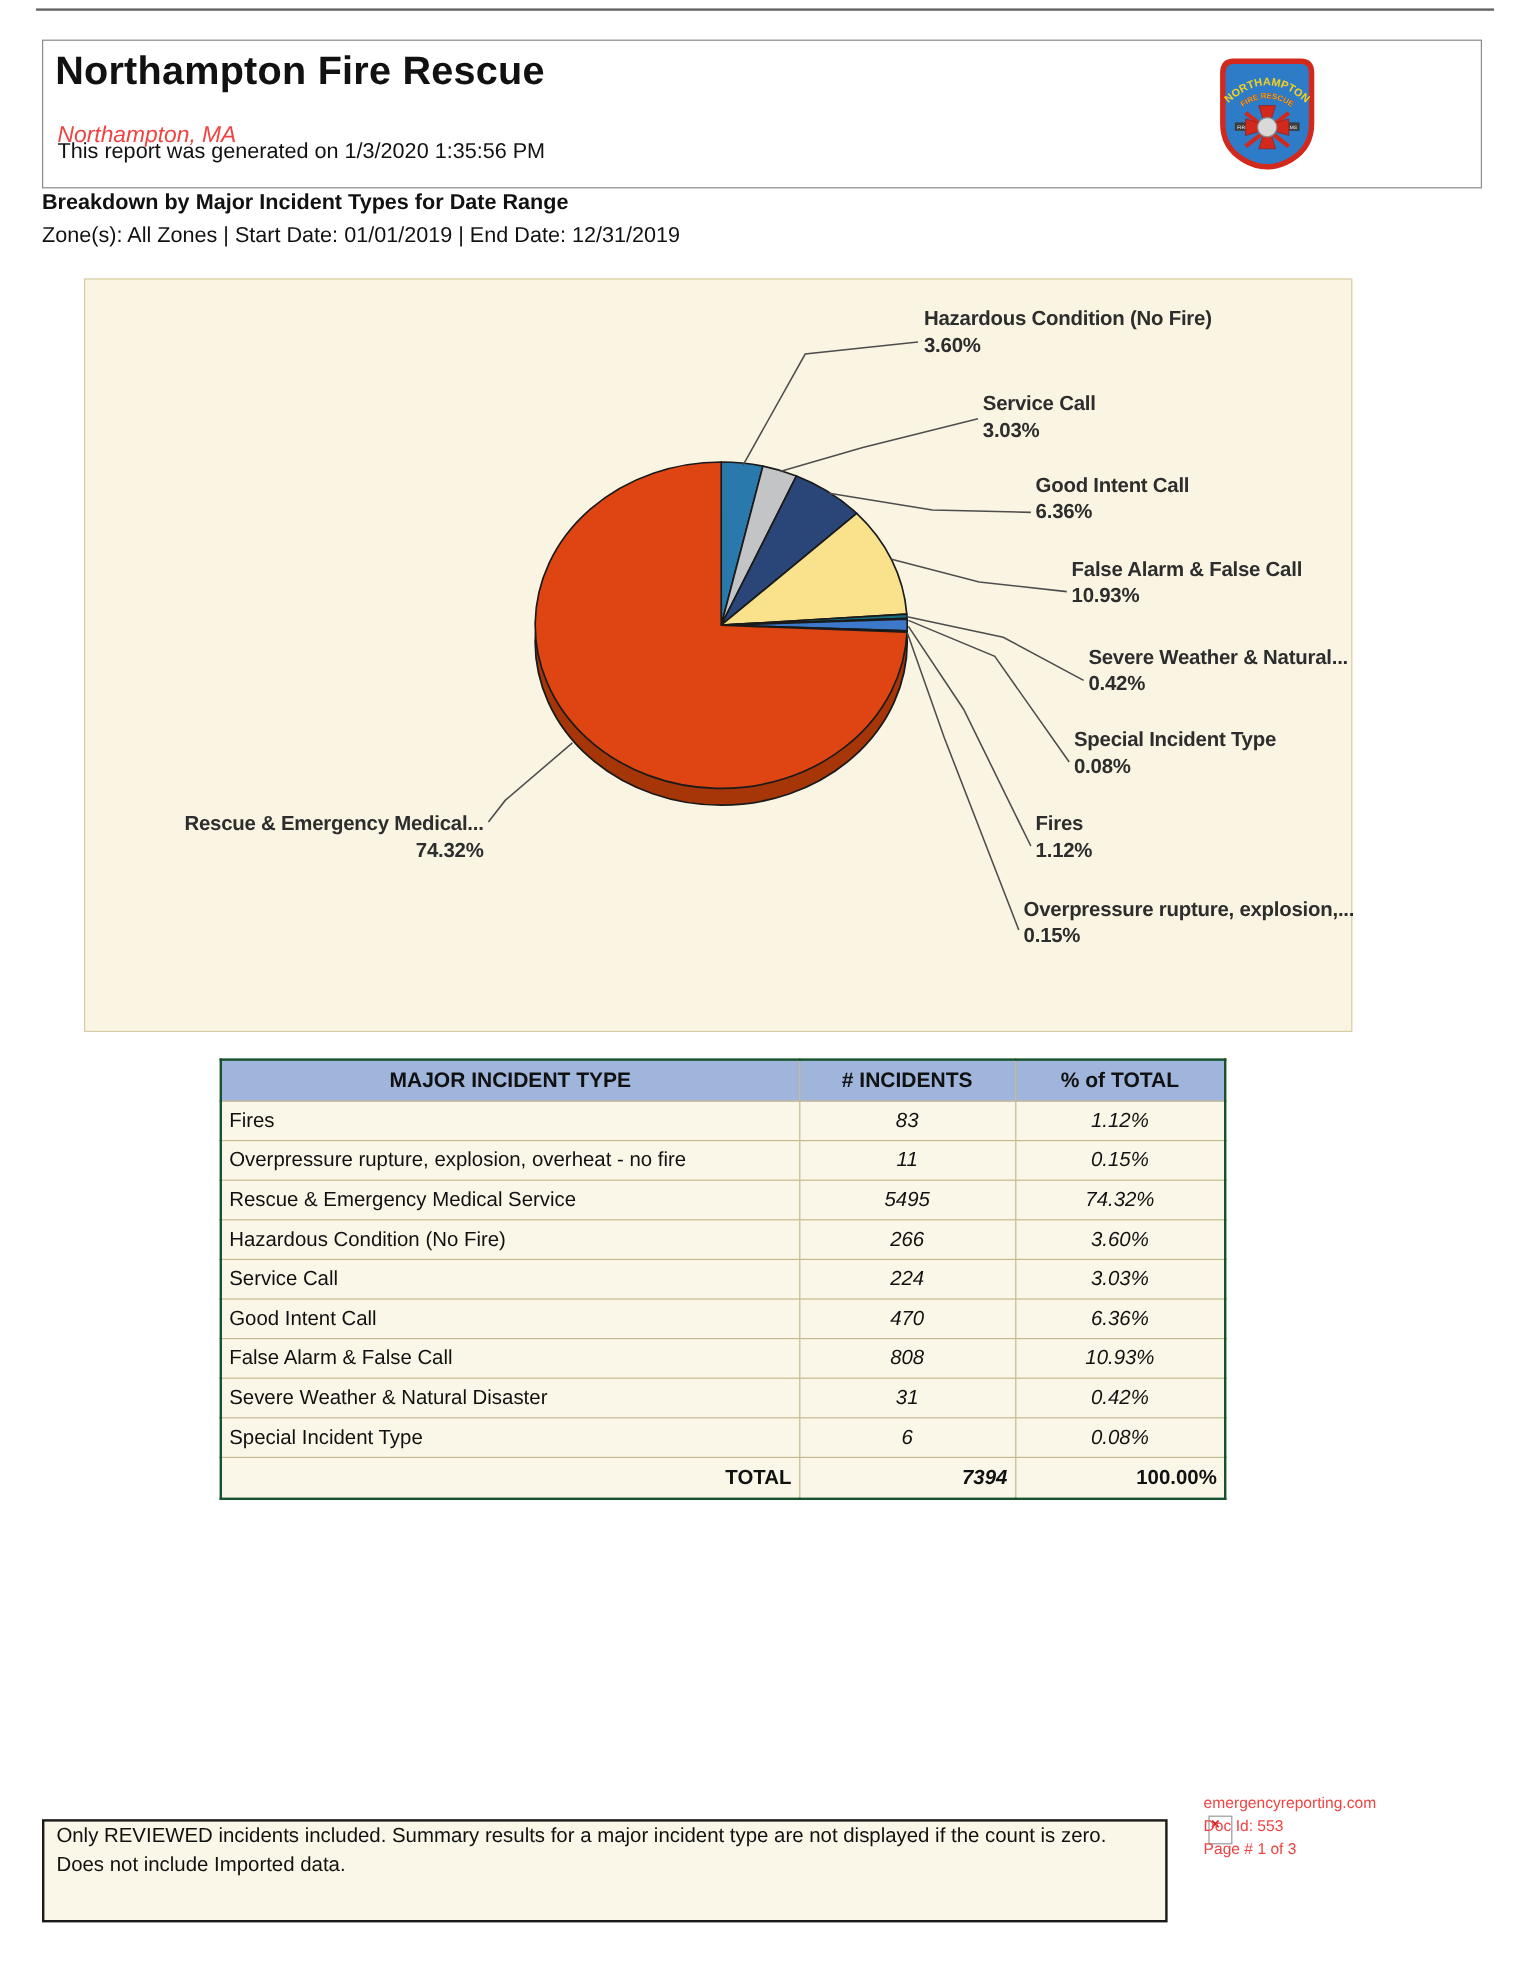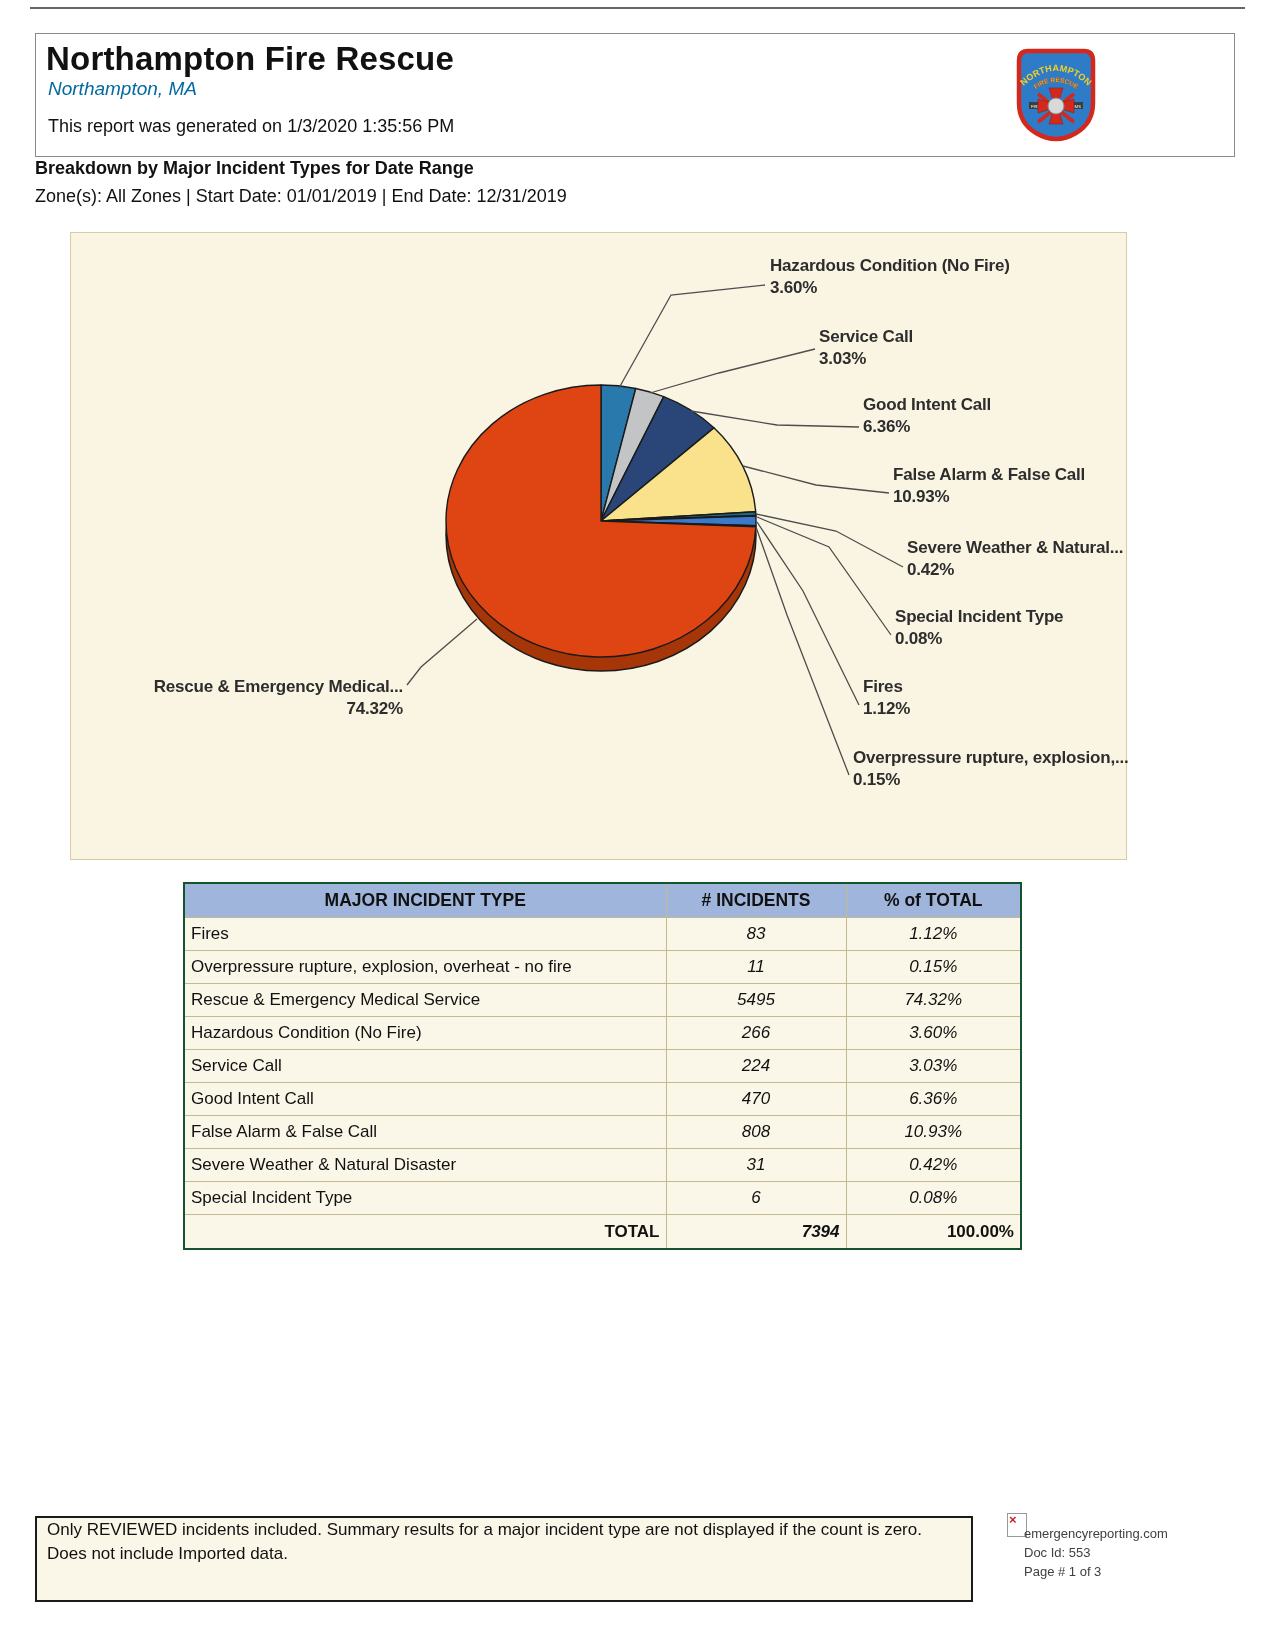--- a/index.html
+++ b/index.html
@@ -6,22 +6,22 @@
   #page{position:relative;width:1275px;height:1650px;background:#ffffff;
         font-family:"Liberation Sans", sans-serif;color:#111;overflow:hidden;}
 
   .top-rule{position:absolute;left:30px;top:7px;width:1215px;height:0;
             border-top:2px solid #666;}
 
   .header-box{position:absolute;left:35px;top:33px;width:1200px;height:124px;
               border:1.5px solid #8a8a8a;background:#fff;box-sizing:border-box;}
   .hdr-title{position:absolute;left:10px;top:6px;font-size:33px;font-weight:bold;
              letter-spacing:0.2px;white-space:nowrap;}
-  .hdr-sub{position:absolute;left:12px;top:44px;font-size:19px;font-style:italic;
-           color:#0369a1;white-space:nowrap;}
+  .hdr-sub{position:absolute;left:12px;top:68px;font-size:19px;font-style:italic;
+           color:#ef4444;white-space:nowrap;}
   .hdr-gen{position:absolute;left:12px;top:82px;font-size:18px;white-space:nowrap;}
   .hdr-logo{position:absolute;left:980px;top:14px;width:80px;height:94px;}
 
   .section-title{position:absolute;left:35px;top:158px;font-size:18px;font-weight:bold;
                  white-space:nowrap;}
   .zones-line{position:absolute;left:35px;top:186px;font-size:18px;white-space:nowrap;}
 
   .chart-box{position:absolute;left:70px;top:232px;width:1055px;height:626px;
              background:#FAF5E3;border:1px solid #D8CCA6;box-sizing:content-box;}
   .chart-box svg.pie{position:absolute;left:0;top:0;}
@@ -46,22 +46,22 @@
   .total-num{text-align:right;font-style:italic;}
   .total-pct{text-align:right;padding-right:10px;}
 
   .footer-box{position:absolute;left:35px;top:1516px;width:938px;height:86px;
               background:#FBF7E8;border:2px solid #1a1a1a;box-sizing:border-box;
               padding:0 10px;font-size:17px;line-height:24px;}
   .broken-img{position:absolute;left:1007px;top:1513px;width:18px;height:22px;
               background:#fff;border:1px solid #999;}
   .broken-img span{position:absolute;left:1px;top:-2px;color:#CC2222;
                    font-size:13px;font-weight:bold;}
-  .footer-right{position:absolute;left:1003px;top:1524px;font-size:13px;
-                line-height:19px;color:#404040;white-space:nowrap;margin-left:21px;}
+  .footer-right{position:absolute;left:1003px;top:1493px;font-size:13px;
+                line-height:19px;color:#ef4444;white-space:nowrap;}
 </style>
 </head>
 <body>
 
 <div id="page">
 
   <div class="top-rule"></div>
 
   <div class="header-box">
     <div class="hdr-title">Northampton Fire Rescue</div>

